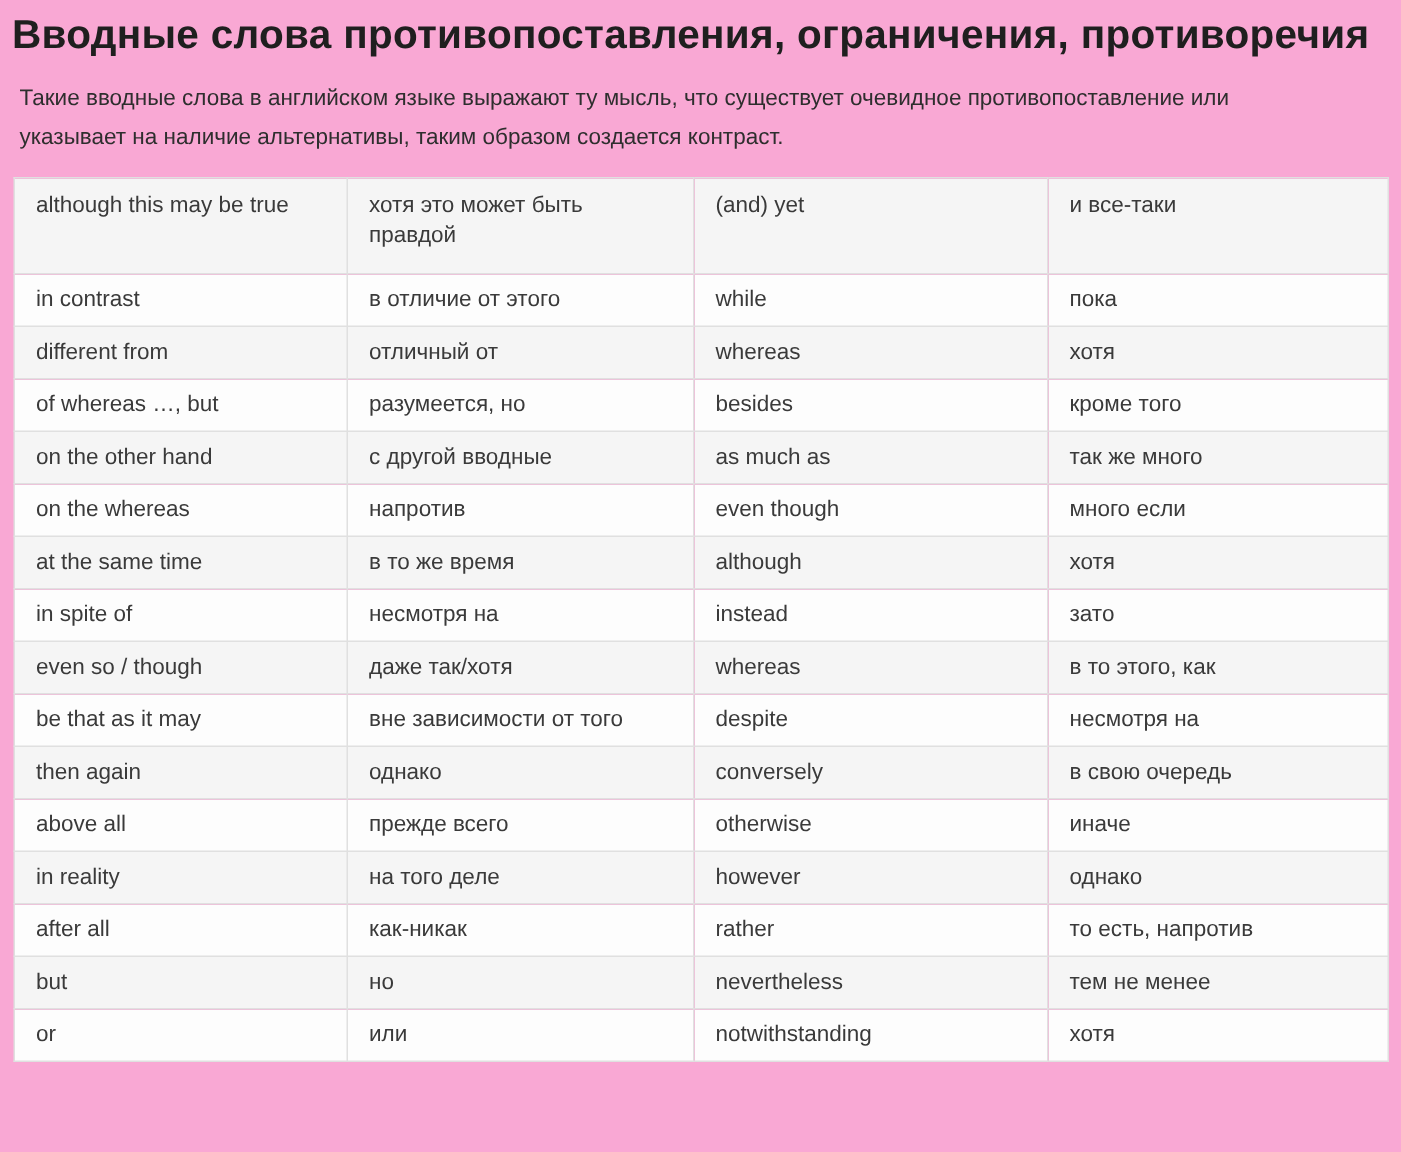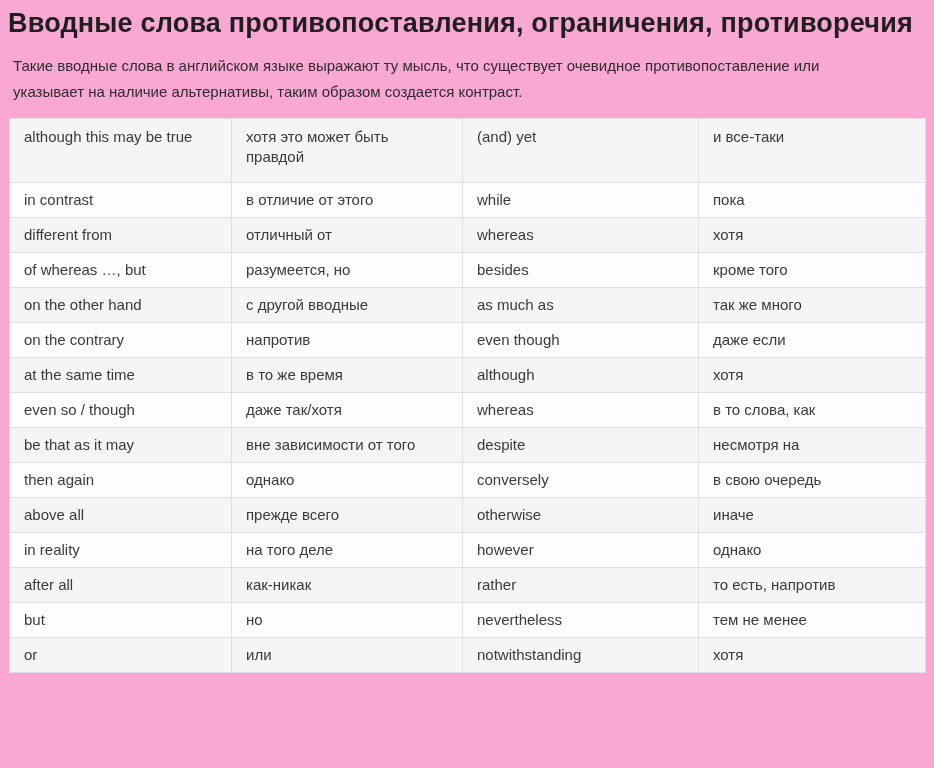--- a/index.html
+++ b/index.html
@@ -94,36 +94,42 @@
           <td>besides</td>
           <td>кроме того</td>
         </tr>
         <tr>
           <td>on the other hand</td>
           <td>с другой вводные</td>
           <td>as much as</td>
           <td>так же много</td>
         </tr>
         <tr>
-          <td>on the contrary</td>
+          <td>on the whereas</td>
           <td>напротив</td>
           <td>even though</td>
-          <td>даже если</td>
+          <td>много если</td>
         </tr>
         <tr>
           <td>at the same time</td>
           <td>в то же время</td>
           <td>although</td>
           <td>хотя</td>
         </tr>
         <tr>
+          <td>in spite of</td>
+          <td>несмотря на</td>
+          <td>instead</td>
+          <td>зато</td>
+        </tr>
+        <tr>
           <td>even so / though</td>
           <td>даже так/хотя</td>
           <td>whereas</td>
-          <td>в то слова, как</td>
+          <td>в то этого, как</td>
         </tr>
         <tr>
           <td>be that as it may</td>
           <td>вне зависимости от того</td>
           <td>despite</td>
           <td>несмотря на</td>
         </tr>
         <tr>
           <td>then again</td>
           <td>однако</td>

